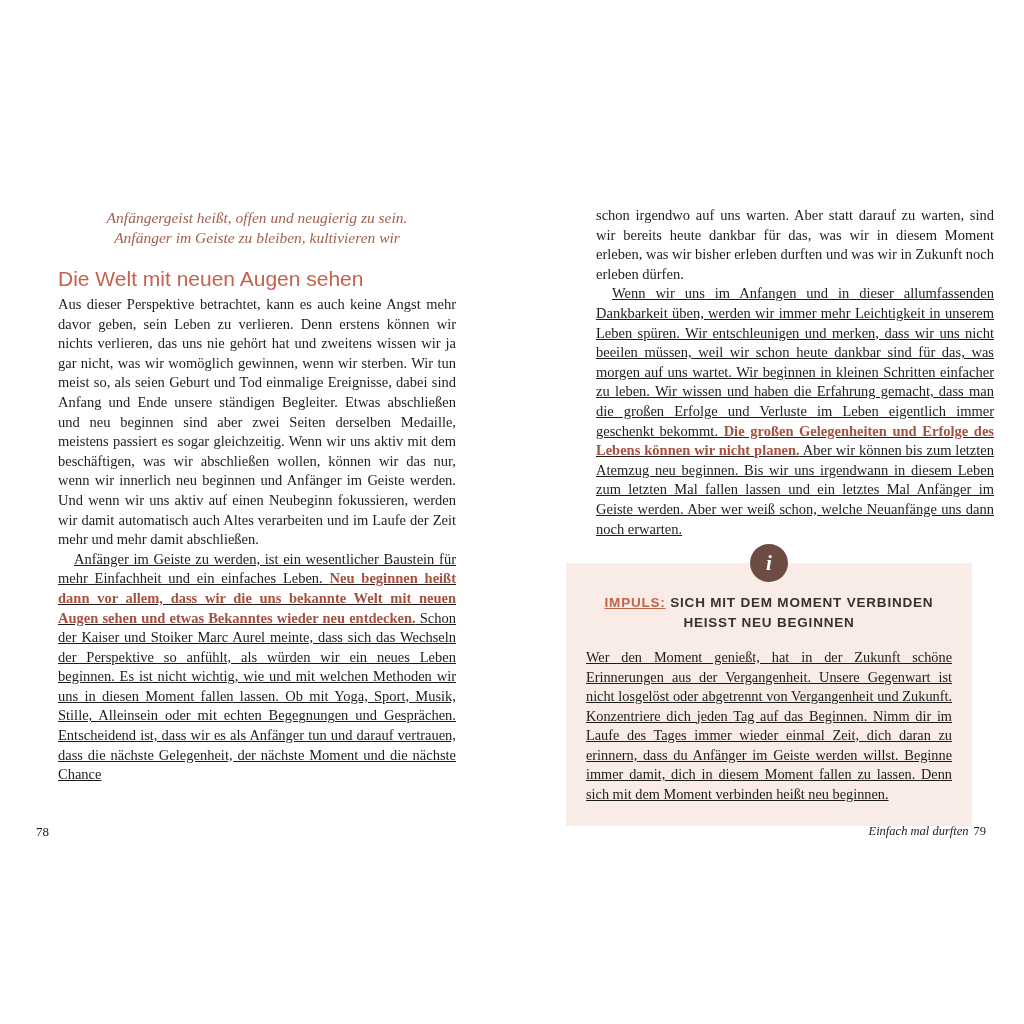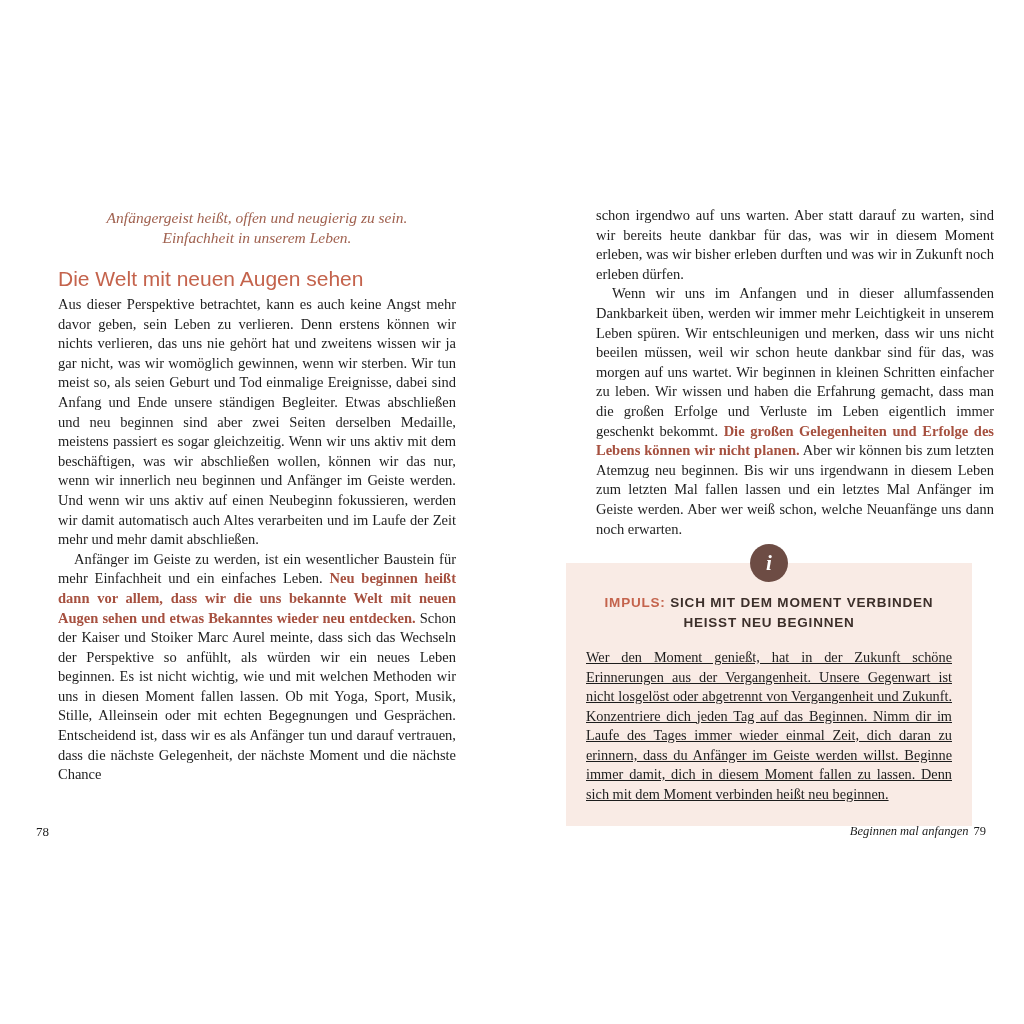--- a/index.html
+++ b/index.html
@@ -23,42 +23,42 @@
     text-align:center;font-style:italic;color:var(--quote);
     font-size:15.5px;line-height:19.5px;margin-bottom:22px;
   }
   .section-heading{
     font-family:"Liberation Sans", sans-serif;font-weight:400;
     color:var(--accent);font-size:21px;line-height:20px;margin-bottom:6px;
   }
   .body-text p{
     font-size:14.5px;line-height:19.6px;text-align:justify;color:var(--ink);
   }
-  .body-text p.indent{text-indent:16px;}
+  .body-text p.indent{text-indent:16px;text-decoration:underline;}
   .seg-bold-red{color:var(--bold-red);font-weight:bold;}
 
   .impuls-box{
     position:absolute;left:566px;top:563px;width:406px;
     background:var(--box-bg);padding:30px 20px 22px 20px;
   }
   .info-circle{
     position:absolute;top:-19px;left:50%;transform:translateX(-50%);
     width:38px;height:38px;border-radius:50%;background:var(--circle);
     display:flex;align-items:center;justify-content:center;
   }
   .info-circle span{
     color:#ffffff;font-family:"Liberation Serif", serif;font-style:italic;
     font-weight:bold;font-size:21px;line-height:1;
   }
   .impuls-heading{
     font-family:"Liberation Sans", sans-serif;font-weight:bold;
     font-size:13.5px;letter-spacing:0.8px;text-align:center;
     line-height:20px;color:var(--heading-dark);margin-bottom:15px;
   }
-  .impuls-heading .impuls-label{color:var(--accent);}
+  .impuls-heading .impuls-label{color:var(--accent);text-decoration:underline;}
   .impuls-body{
     font-size:14.3px;line-height:19.5px;text-align:justify;color:var(--ink);text-decoration:underline;
   }
 
   .page-number-left{
     position:absolute;left:36px;top:824px;font-size:13px;color:var(--ink);
   }
   .footer-right{
     position:absolute;right:38px;top:824px;font-size:12.5px;color:var(--ink);
     text-align:right;
@@ -67,21 +67,21 @@
   .footer-right .footer-page{margin-left:5px;font-family:Liberation Serif, serif;}
 </style>
 </head>
 <body>
 
 <div class="spread">
 
   <div class="col-left">
     <div class="quote">
         <div>Anfängergeist heißt, offen und neugierig zu sein.</div>
-        <div>Einfachheit in unserem Leben.</div>
+        <div>Anfänger im Geiste zu bleiben, kultivieren wir</div>
       </div>
     <h2 class="section-heading">Die Welt mit neuen Augen sehen</h2>
     <div class="body-text">
         <p class=""><span class="seg-normal">Aus dieser Perspektive betrachtet, kann es auch keine Angst mehr davor geben, sein Leben zu verlieren. Denn erstens können wir nichts verlieren, das uns nie gehört hat und zweitens wissen wir ja gar nicht, was wir womöglich gewinnen, wenn wir sterben. Wir tun meist so, als seien Geburt und Tod einmalige Ereignisse, dabei sind Anfang und Ende unsere ständigen Begleiter. Etwas abschließen und neu beginnen sind aber zwei Seiten derselben Medaille, meistens passiert es sogar gleichzeitig. Wenn wir uns aktiv mit dem beschäftigen, was wir abschließen wollen, können wir das nur, wenn wir innerlich neu beginnen und Anfänger im Geiste werden. Und wenn wir uns aktiv auf einen Neubeginn fokussieren, werden wir damit automatisch auch Altes verarbeiten und im Laufe der Zeit mehr und mehr damit abschließen.</span></p>
         <p class="indent"><span class="seg-normal">Anfänger im Geiste zu werden, ist ein wesentlicher Baustein für mehr Einfachheit und ein einfaches Leben. </span><span class="seg-bold-red">Neu beginnen heißt dann vor allem, dass wir die uns bekannte Welt mit neuen Augen sehen und etwas Bekanntes wieder neu entdecken.</span><span class="seg-normal"> Schon der Kaiser und Stoiker Marc Aurel meinte, dass sich das Wechseln der Perspektive so anfühlt, als würden wir ein neues Leben beginnen. Es ist nicht wichtig, wie und mit welchen Methoden wir uns in diesen Moment fallen lassen. Ob mit Yoga, Sport, Musik, Stille, Alleinsein oder mit echten Begegnungen und Gesprächen. Entscheidend ist, dass wir es als Anfänger tun und darauf vertrauen, dass die nächste Gelegenheit, der nächste Moment und die nächste Chance</span></p>
       </div>
   </div>
 
   <div class="col-right">
     <div class="body-text">
@@ -96,16 +96,16 @@
     </div>
     <div class="impuls-heading">
       <span class="impuls-label">IMPULS:</span><span class="impuls-rest"> SICH MIT DEM MOMENT VERBINDEN HEISST NEU BEGINNEN</span>
     </div>
     <p class="impuls-body">Wer den Moment genießt, hat in der Zukunft schöne Erinnerungen aus der Vergangenheit. Unsere Gegenwart ist nicht losgelöst oder abgetrennt von Vergangenheit und Zukunft. Konzentriere dich jeden Tag auf das Beginnen. Nimm dir im Laufe des Tages immer wieder einmal Zeit, dich daran zu erinnern, dass du Anfänger im Geiste werden willst. Beginne immer damit, dich in diesem Moment fallen zu lassen. Denn sich mit dem Moment verbinden heißt neu beginnen.</p>
   </div>
 
   <div class="page-number-left">78</div>
 
   <div class="footer-right">
-    <span class="footer-title">Beginnen mal anfangen</span><span class="footer-page">79</span>
+    <span class="footer-title">Einfach mal durften</span><span class="footer-page">79</span>
   </div>
 
 </div>
 
 </body></html>

